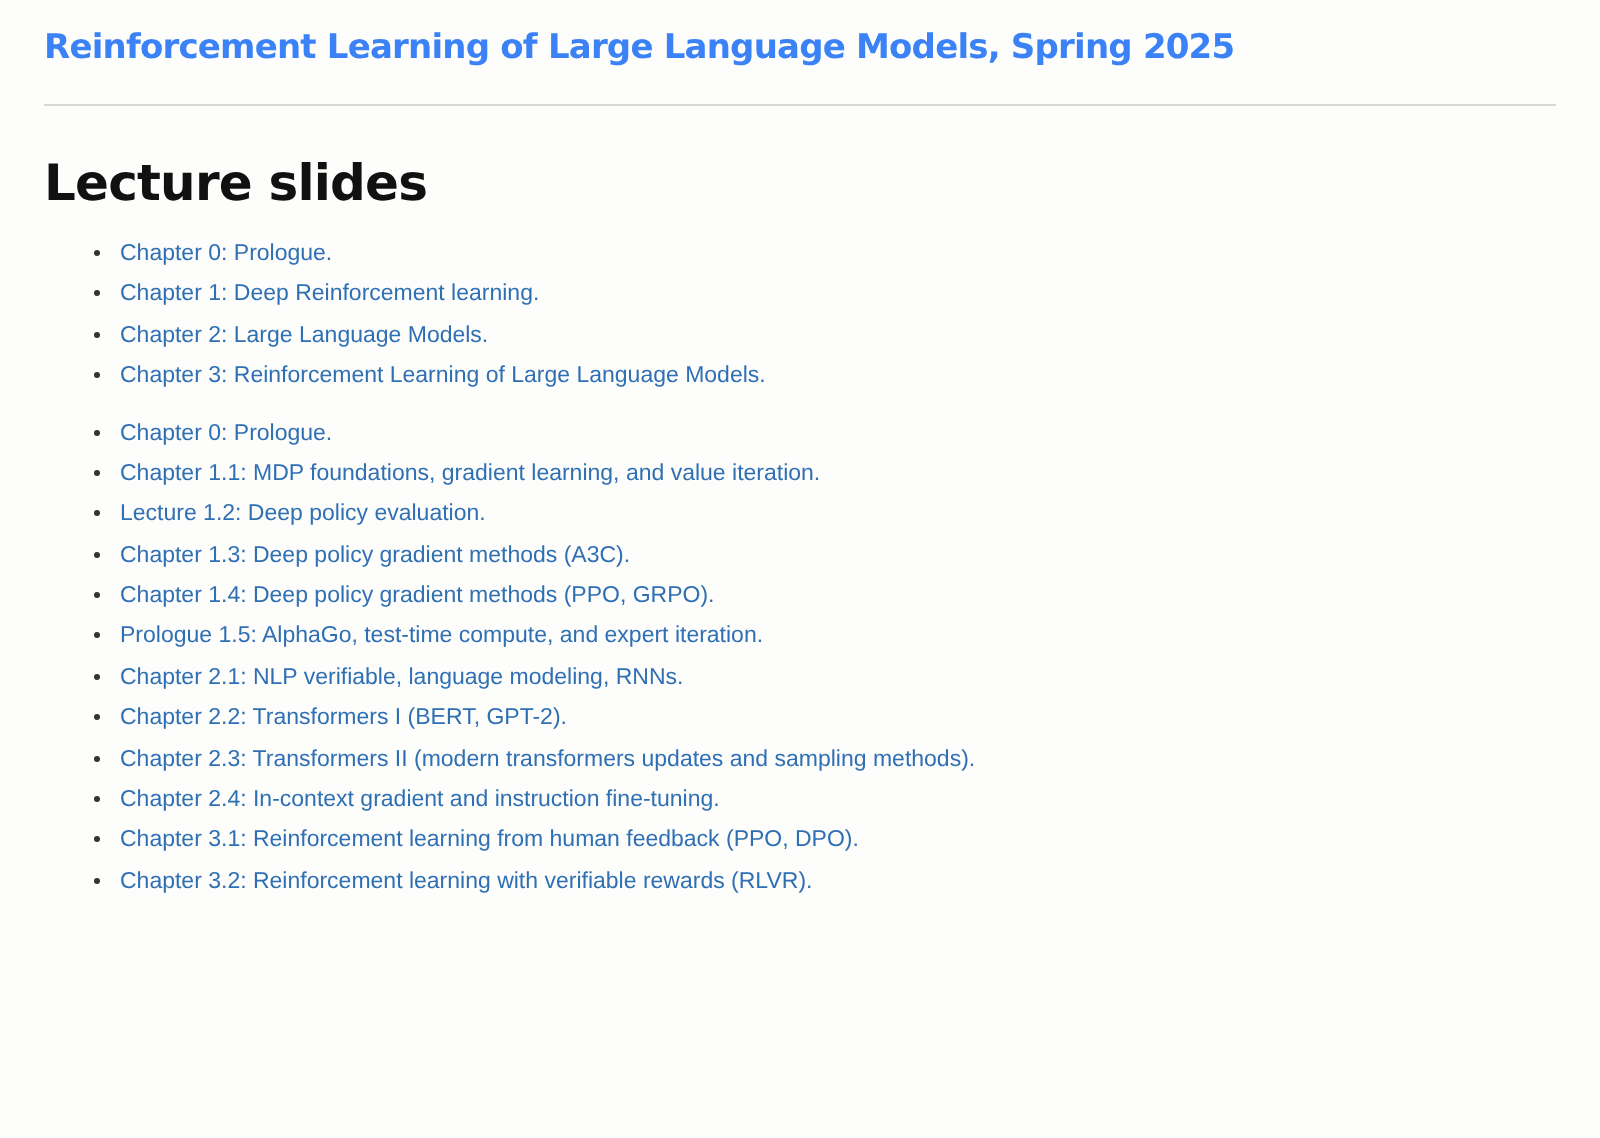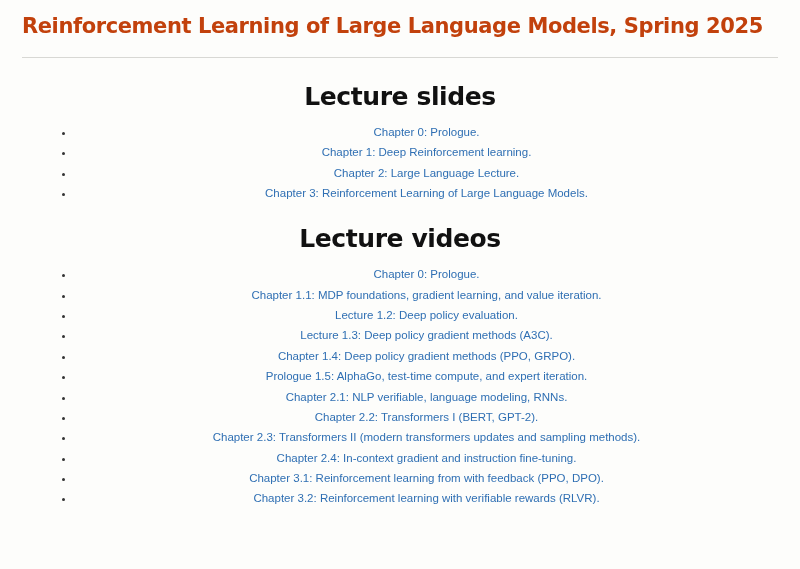--- a/index.html
+++ b/index.html
@@ -13,53 +13,52 @@
     font-family: "Liberation Sans", sans-serif;
     color: #1a1a1a;
     overflow: hidden;
   }
   .page {
     padding: 14px 22px 0 22px;
     box-sizing: border-box;
   }
   .page-title {
     font-family: "DejaVu Sans", sans-serif;
-    font-size: 21px;
+    font-size: 17px;
     font-weight: bold;
     letter-spacing: -0.4px;
     line-height: 1.18;
     margin: 0;
     padding: 0 0 18px 0;
-    color: #c2410c;
+    color: #3b82f6;
   }
   .title-rule {
     border: 0;
     border-top: 1px solid #d8d8d4;
     margin: 0 0 0 0;
   }
   .section {
     margin: 0;
-    text-align: center;
   }
   .section-heading {
     font-family: "DejaVu Sans", sans-serif;
     font-size: 25px;
     font-weight: bold;
     letter-spacing: -0.4px;
     color: #111111;
     margin: 24px 0 0 0;
     padding: 0;
   }
   ul.link-list {
     list-style: disc;
     margin: 14px 0 0 0;
     padding-left: 38px;
   }
   ul.link-list li {
-    margin: 0 0 6px 15px;
+    margin: 0 0 6px 0;
     padding: 0;
     font-size: 11.5px;
     line-height: 1.25;
     color: #555;
   }
   ul.link-list li::marker {
     color: #333;
     font-size: 11px;
   }
   a.doc-link {
@@ -83,63 +82,62 @@
   <div class="section">
     <h2 class="section-heading">Lecture slides</h2>
     <ul class="link-list">
       <li>
         <a class="doc-link" href="#">Chapter 0: Prologue.</a>
       </li>
       <li>
         <a class="doc-link" href="#">Chapter 1: Deep Reinforcement learning.</a>
       </li>
       <li>
-        <a class="doc-link" href="#">Chapter 2: Large Language Lecture.</a>
+        <a class="doc-link" href="#">Chapter 2: Large Language Models.</a>
       </li>
       <li>
         <a class="doc-link" href="#">Chapter 3: Reinforcement Learning of Large Language Models.</a>
       </li>
     </ul>
   </div>
 
   <div class="section">
-    <h2 class="section-heading">Lecture videos</h2>
     <ul class="link-list videos-list">
       <li>
         <a class="doc-link" href="#">Chapter 0: Prologue.</a>
       </li>
       <li>
         <a class="doc-link" href="#">Chapter 1.1: MDP foundations, gradient learning, and value iteration.</a>
       </li>
       <li>
         <a class="doc-link" href="#">Lecture 1.2: Deep policy evaluation.</a>
       </li>
       <li>
-        <a class="doc-link" href="#">Lecture 1.3: Deep policy gradient methods (A3C).</a>
+        <a class="doc-link" href="#">Chapter 1.3: Deep policy gradient methods (A3C).</a>
       </li>
       <li>
         <a class="doc-link" href="#">Chapter 1.4: Deep policy gradient methods (PPO, GRPO).</a>
       </li>
       <li>
         <a class="doc-link" href="#">Prologue 1.5: AlphaGo, test-time compute, and expert iteration.</a>
       </li>
       <li>
         <a class="doc-link" href="#">Chapter 2.1: NLP verifiable, language modeling, RNNs.</a>
       </li>
       <li>
         <a class="doc-link" href="#">Chapter 2.2: Transformers I (BERT, GPT-2).</a>
       </li>
       <li>
         <a class="doc-link" href="#">Chapter 2.3: Transformers II (modern transformers updates and sampling methods).</a>
       </li>
       <li>
         <a class="doc-link" href="#">Chapter 2.4: In-context gradient and instruction fine-tuning.</a>
       </li>
       <li>
-        <a class="doc-link" href="#">Chapter 3.1: Reinforcement learning from with feedback (PPO, DPO).</a>
+        <a class="doc-link" href="#">Chapter 3.1: Reinforcement learning from human feedback (PPO, DPO).</a>
       </li>
       <li>
         <a class="doc-link" href="#">Chapter 3.2: Reinforcement learning with verifiable rewards (RLVR).</a>
       </li>
     </ul>
   </div>
 
 </div>
 
 </body></html>

